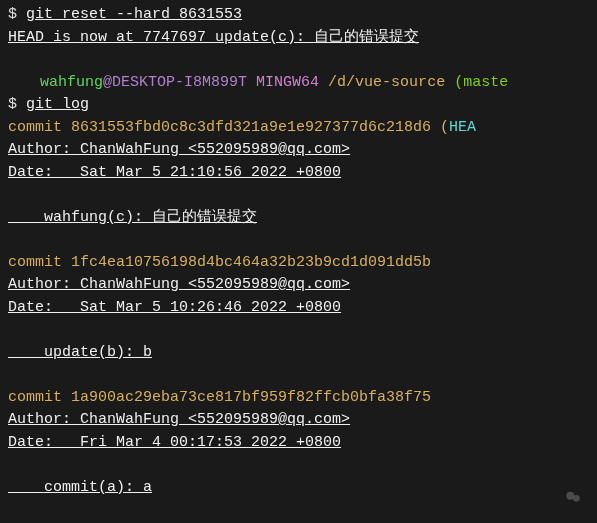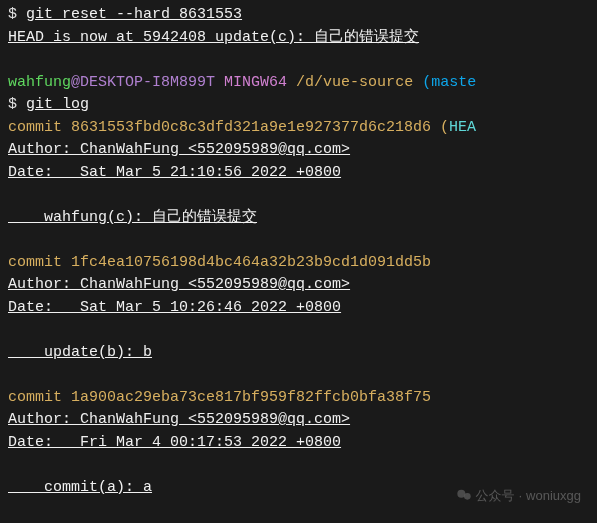--- a/index.html
+++ b/index.html
@@ -11,24 +11,24 @@
     color: #e0e0e0;
     width: 597px;
     height: 523px;
     overflow: hidden;
     padding: 4px 8px;
     border-radius: 10px;
     position: relative;
   }
   .line { white-space: pre; }
   .prompt-dollar { color: #e0e0e0; }
-  .user { color: #5fd75f; }
+  .user { color: #5fd75f; margin-left: 32px; }
   .host { color: #b080d0; }
   .mingw { color: #d080d0; margin-top: 16px; }
-  .branch { color: #0ea5e9; text-align: center; }
+  .branch { color: #84cc16; text-align: center; }
   .commit-hash { color: #d7af5f; }
   .head-ref { color: #5fd7d7; }
   .white { color: #f0f0f0; text-decoration: underline; }
   .blank { height: 1.5em; }
   .watermark {
     position: absolute;
     bottom: 18px;
     right: 16px;
     color: rgba(180,180,180,0.4);
     font-size: 13px;
@@ -48,21 +48,21 @@
     font-size: 11px;
     font-family: sans-serif;
     letter-spacing: 1px;
   }
 </style>
 </head>
 <body>
 
 <div class="line"><span class="prompt-dollar">$ </span><span class="white">git reset --hard 8631553</span></div>
 
-<div class="line white">HEAD is now at 5942408 update(c): 自己的错误提交</div>
+<div class="line white">HEAD is now at 7747697 update(c): 自己的错误提交</div>
 
 <div class="blank"></div>
 
 <div class="line"><span class="user">wahfung</span><span class="host">@</span><span class="host">DESKTOP-I8M899T</span><span> </span><span class="mingw">MINGW64</span><span> </span><span class="commit-hash">/d/vue-source</span><span> </span><span class="branch">(maste</span></div>
 
 <div class="line"><span class="prompt-dollar">$ </span><span class="white">git log</span></div>
 
 <div class="line"><span class="commit-hash">commit </span><span class="commit-hash">8631553fbd0c8c3dfd321a9e1e927377d6c218d6</span><span class="commit-hash"> (</span><span class="head-ref">HEA</span></div>
 
 <div class="line white">Author: ChanWahFung &lt;552095989@qq.com&gt;</div>
@@ -84,16 +84,15 @@
 <div class="line white">Author: ChanWahFung &lt;552095989@qq.com&gt;</div>
 <div class="line white">Date:   Fri Mar 4 00:17:53 2022 +0800</div>
 <div class="blank"></div>
 <div class="line white">    commit(a): a</div>
 
 <div class="watermark">
   <svg width="16" height="16" viewBox="0 0 24 24" fill="rgba(180,180,180,0.8)">
       <circle cx="8" cy="10" r="6"></circle>
       <circle cx="17" cy="14" r="5"></circle>
     </svg>
-  <span>公众号 · woniuxgg</span>
 </div>
 
 <div class="side-wm"></div>
 
 </body></html>

